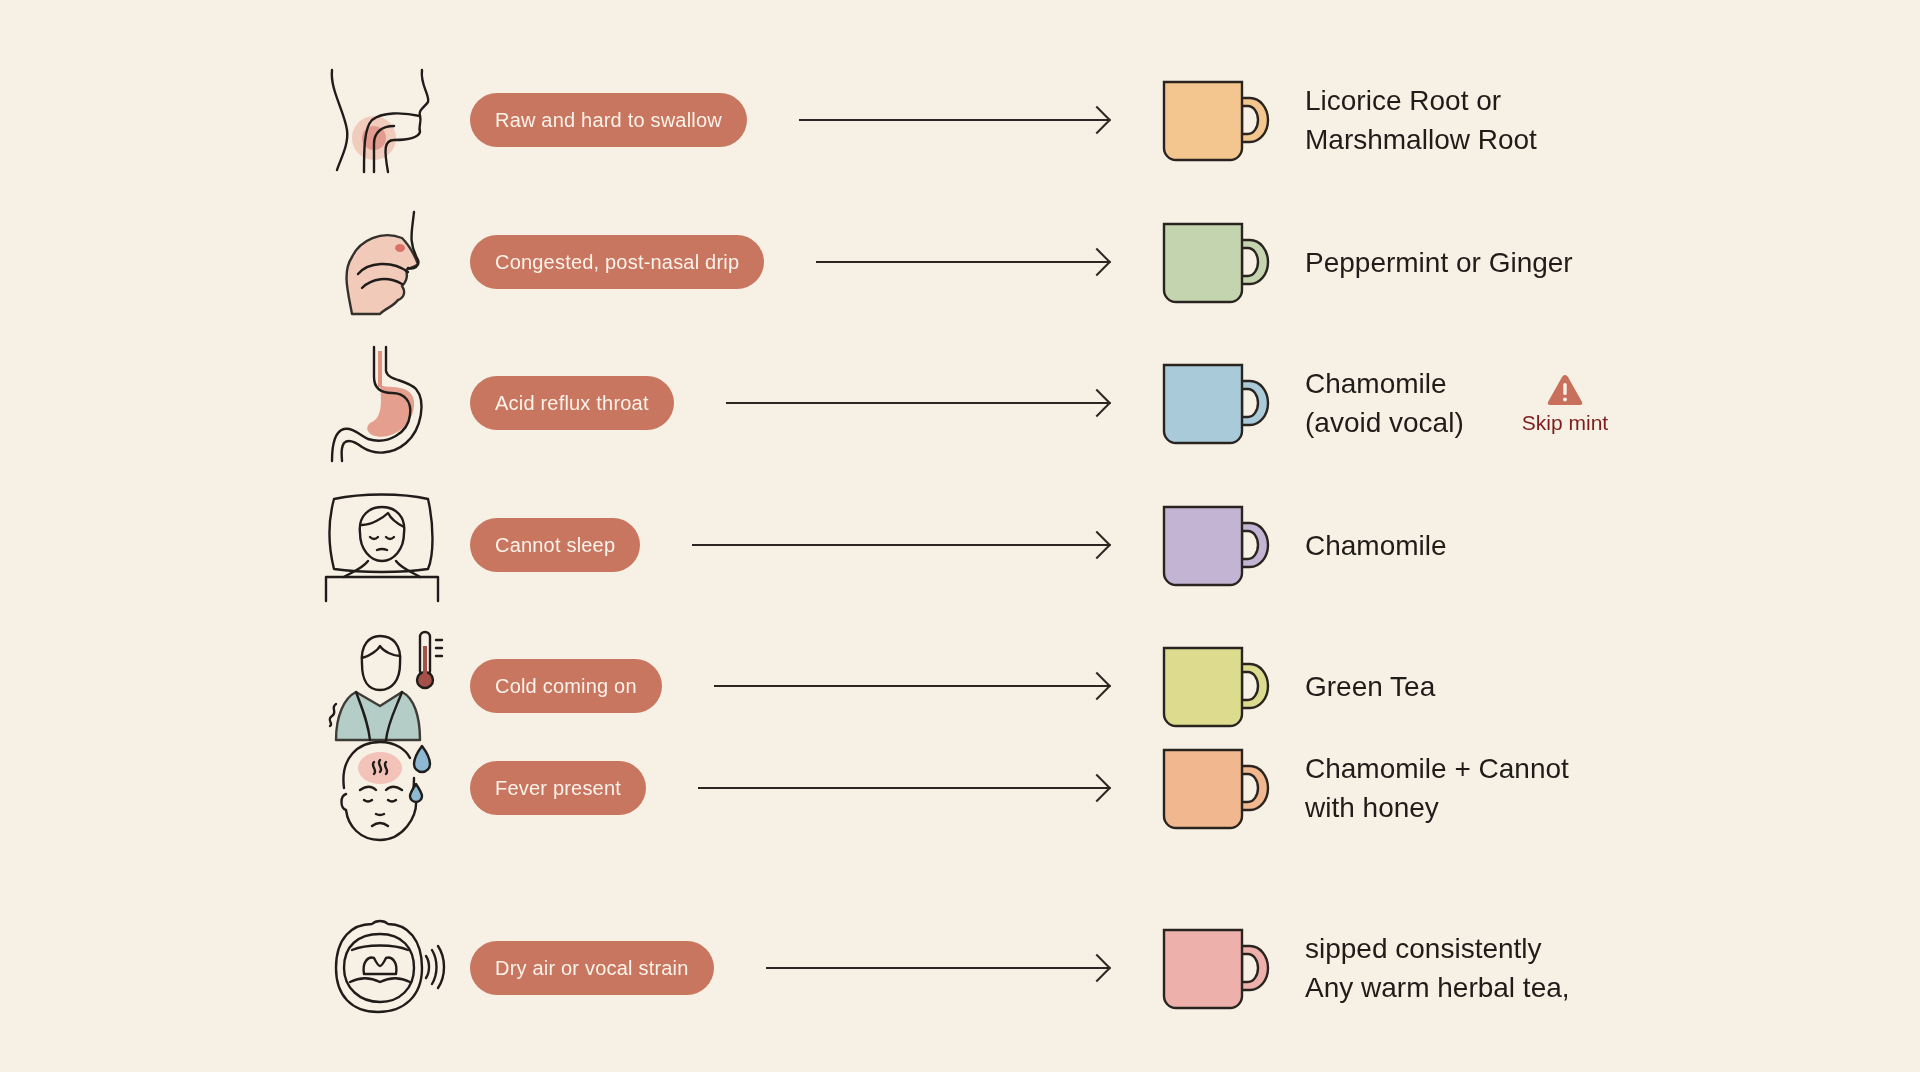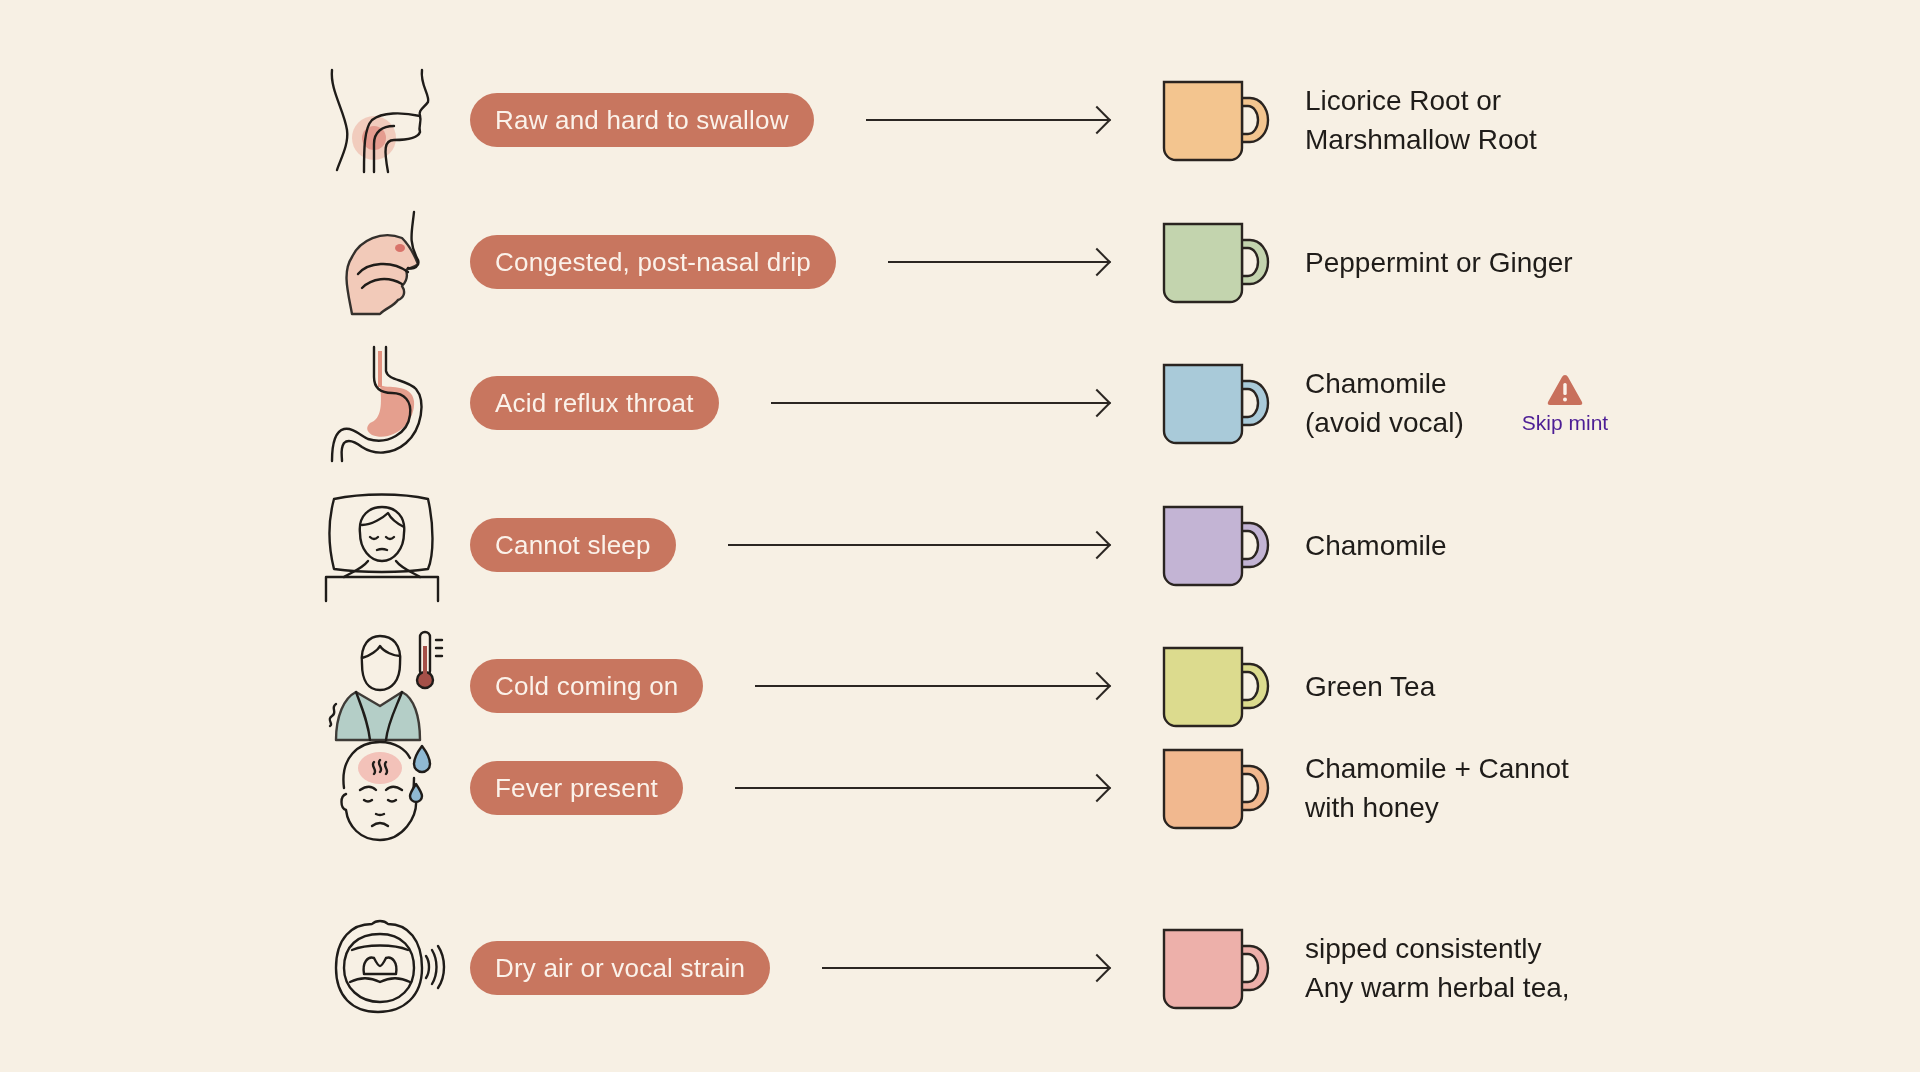--- a/index.html
+++ b/index.html
@@ -19,21 +19,21 @@
   .pill-wrap {
     position: absolute; left: 470px; top: 33px; height: 54px;
     display: flex; align-items: center; width: 640px;
   }
   .pill {
     background: #C8765F;
     color: #FBF2EA;
     height: 54px; line-height: 54px;
     padding: 0 25px;
     border-radius: 27px;
-    font-size: 26px;
+    font-size: 20px;
     letter-spacing: 0.2px;
     white-space: nowrap;
     flex: 0 0 auto;
   }
   .arrow {
     flex: 1 1 auto; margin-left: 52px; height: 30px; position: relative;
   }
   .arrow .shaft {
     position: absolute; left: 0; right: 2px; top: 14px; height: 2px; background: #2B2622;
   }
@@ -50,21 +50,21 @@
     position: absolute; left: 1305px; top: 0; height: 120px;
     display: flex; flex-direction: column; justify-content: center;
     font-size: 28px; line-height: 39px; color: #1F1C19;
   }
   .remedy span { display: block; white-space: nowrap; }
   .warning {
     position: absolute; left: 1510px; top: 30px; width: 110px; text-align: center;
   }
   .warning svg { width: 38px; height: 34px; display: block; margin: 0 auto; }
   .warning-label {
-    display: block; font-size: 21px; color: #4c1d95; margin-top: 4px; white-space: nowrap; text-align: center;
+    display: block; font-size: 21px; color: #7f1d1d; margin-top: 4px; white-space: nowrap; text-align: center;
   }
 </style>
 </head>
 <body>
 
 <div class="row" style="top:60px;">
   <div class="symptom-icon">
     <svg viewBox="0 0 126 120" fill="none" stroke="#1F1C19" stroke-width="2.4" stroke-linecap="round">
       <circle cx="52" cy="78" r="22" fill="#E9A08F" opacity="0.45" stroke="none"></circle>
       <circle cx="52" cy="78" r="12" fill="#D9736A" opacity="0.55" stroke="none"></circle>

